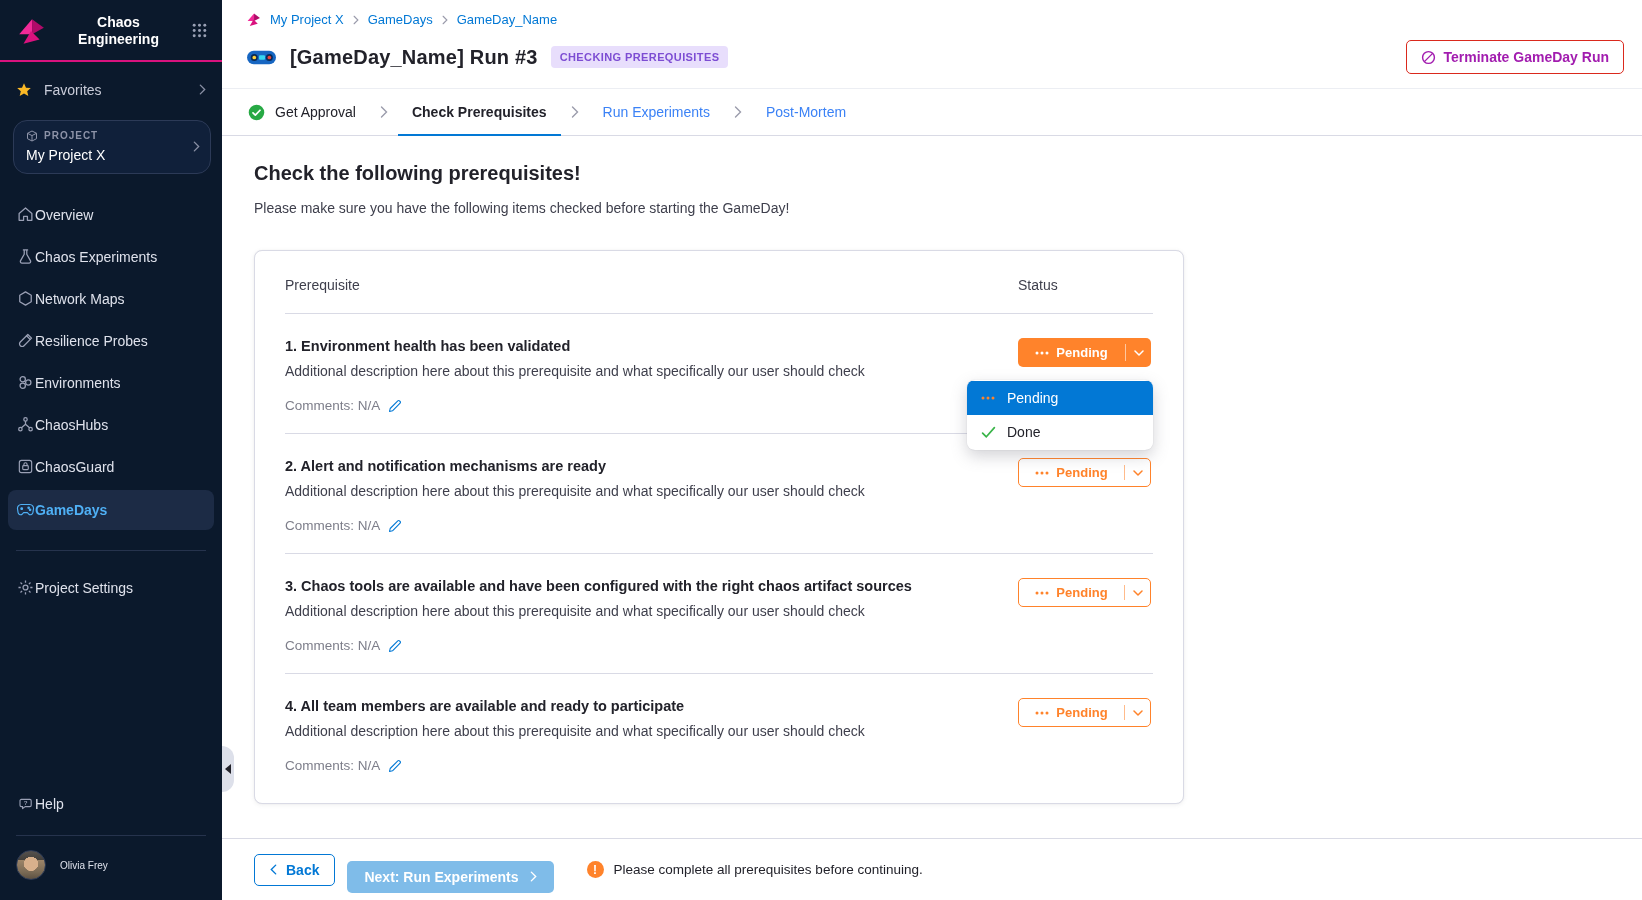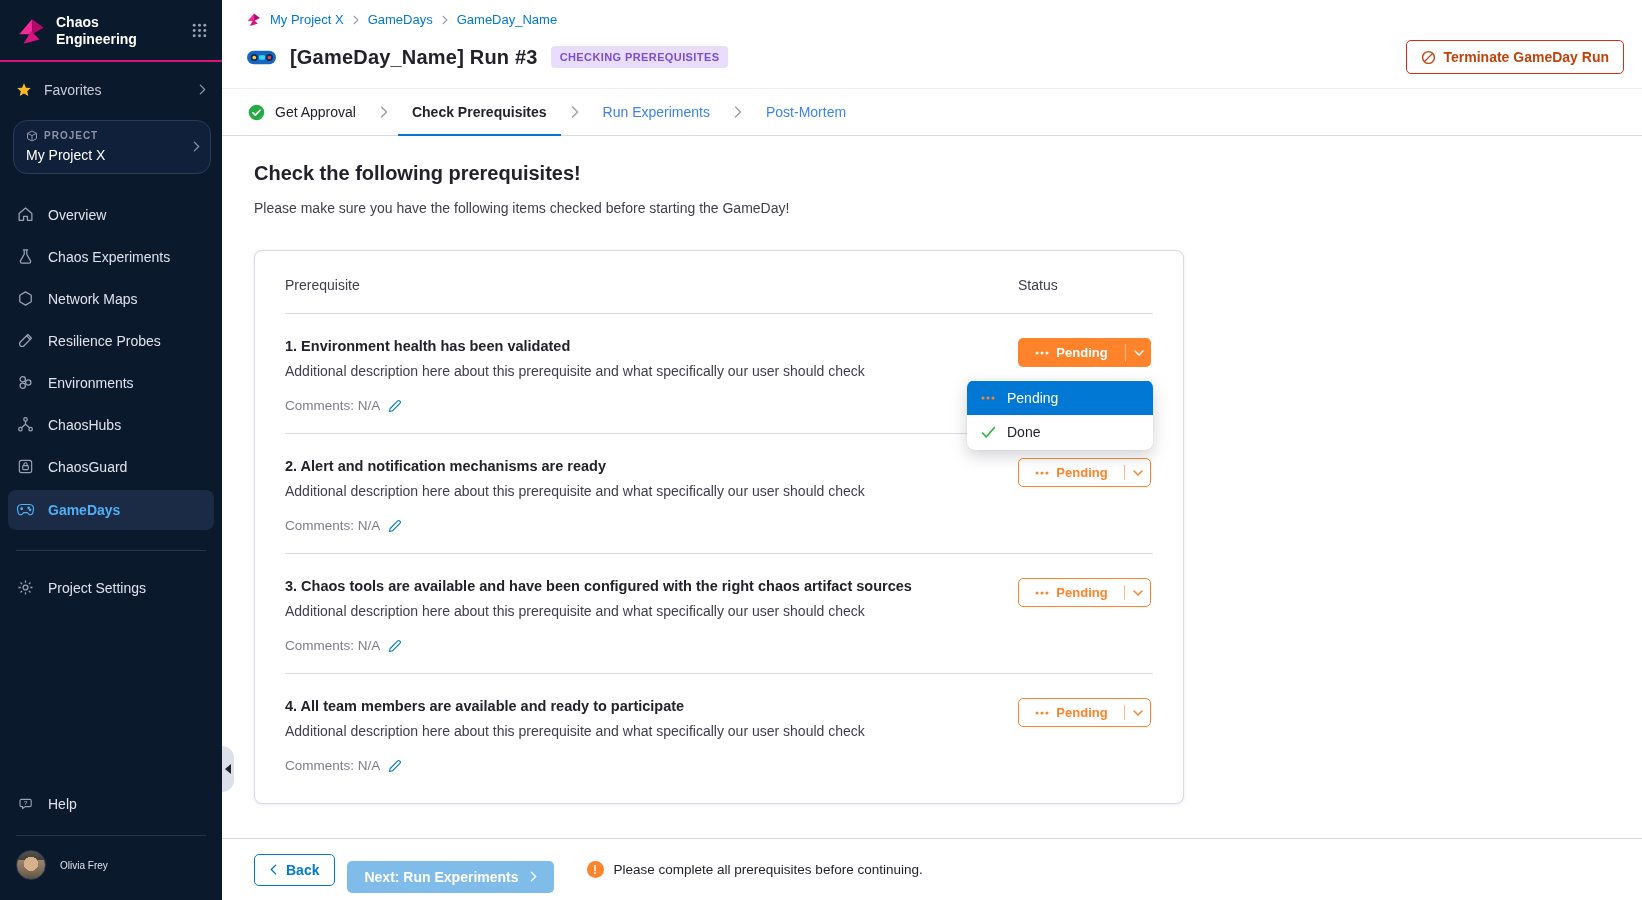--- a/index.html
+++ b/index.html
@@ -4,34 +4,34 @@
 <style>
   * { box-sizing: border-box; }
   html,body { width:1642px; height:900px; margin:0; padding:0; overflow:hidden;
     font-family:"Liberation Sans", sans-serif; background:#fff; color:#22222a; }
   body { display:flex; }
 
   
   .sidebar { width:222px; min-width:222px; background:#0b192c; color:#dfe2ec;
     display:flex; flex-direction:column; position:relative; z-index:40; }
   .brand-row { display:flex; align-items:center; gap:10px; padding:14px 14px 12px 16px; }
-  .brand-name { flex:1; color:#fff; font-weight:bold; font-size:14px; line-height:1.2; width:90px; }
+  .brand-name { flex:1; color:#fff; font-weight:bold; font-size:14px; line-height:1.2; width:90px;text-align:center; }
   .grid-icon { color:#99a0b4; display:flex; cursor:pointer; }
   .brand-divider { height:2px; background:#d9127e; }
   .favorites { display:flex; align-items:center; gap:12px; padding:20px 16px 6px; font-size:14px; color:#c9ccd9; cursor:pointer; }
   .favorites .chev { margin-left:auto; color:#8a90a5; display:flex; }
   .project-card { margin:16px 11px 4px 13px; background:#10203a; border:1px solid #2c3a57;
     border-radius:14px; padding:9px 10px 10px 12px; display:flex; align-items:center; cursor:pointer; }
   .project-meta { flex:1; }
   .project-label { display:flex; align-items:center; gap:6px; font-size:10px; font-weight:bold;
     letter-spacing:1px; color:#8d93a8; }
   .project-name { margin-top:5px; font-size:14px; color:#fff; }
   .project-card .chev { color:#8a90a5; display:flex; }
   .nav { padding-top:16px; }
-  .nav-item { display:flex; align-items:center; gap:13px; height:42px; padding:0 16px;
+  .nav-item { display:flex; align-items:center; height:42px; padding:0 16px;
     font-size:14px; color:#dfe2ec; cursor:pointer; }
   .nav-item .nicon { width:19px; display:flex; justify-content:center; color:#9aa0b5; }
   .nav-item.active { background:#1c2b45; border-radius:8px; margin:2px 8px; padding:0 8px; height:40px;
     color:#4fb0f5; font-weight:bold; }
   .nav-item.active .nicon { color:#4fb0f5; }
   .nav-divider { height:1px; background:#26334d; margin:18px 16px 0; }
   .settings-wrap { padding-top:16px; }
   .sidebar-spacer { flex:1; }
   .user-divider { height:1px; background:#26334d; margin:10px 16px; }
   .user-row { display:flex; align-items:center; gap:14px; padding:4px 16px 20px; font-size:10px; cursor:pointer; }
@@ -50,21 +50,21 @@
   .main { flex:1; display:flex; flex-direction:column; min-width:0; background:#fff; }
   .topbar { padding:12px 16px 0 24px; border-bottom:1px solid #eceef3; }
   .breadcrumb { display:flex; align-items:center; gap:9px; font-size:13px; }
   .crumb { color:#0278d5; cursor:pointer; }
   .crumb-sep { color:#9a9bab; display:flex; }
   .title-row { display:flex; align-items:center; gap:13px; margin-top:13px; padding-bottom:14px; }
   .page-title { font-size:20px; font-weight:bold; letter-spacing:.2px; color:#22222a; }
   .badge { background:#e8defc; color:#7d4dd3; font-size:11px; font-weight:bold;
     padding:5px 9px; border-radius:4px; letter-spacing:.4px; }
   .terminate-btn { margin-left:auto; margin-right:2px; display:flex; align-items:center; gap:8px;
-    color:#c2410c; border:1px solid #da291d; background:#fff; border-radius:5px; height:34px;
+    color:#a21caf; border:1px solid #da291d; background:#fff; border-radius:5px; height:34px;
     padding:0 14px; font-size:14px; font-weight:bold; cursor:pointer; font-family:inherit; }
   .stepper { display:flex; align-items:center; height:47px; padding:0 26px; gap:24px;
     border-bottom:1px solid #d9dae5; }
   .step { display:flex; align-items:center; gap:10px; font-size:14px; color:#22222a;
     height:100%; position:relative; cursor:pointer; }
   .step.active .slabel { font-weight:bold; }
   .step.active::after { content:''; position:absolute; left:-14px; right:-14px; bottom:-1px;
     height:2px; background:#0278d5; }
   .step.upcoming { color:#3b82f6; }
   .step-sep { color:#9a9bab; display:flex; }

